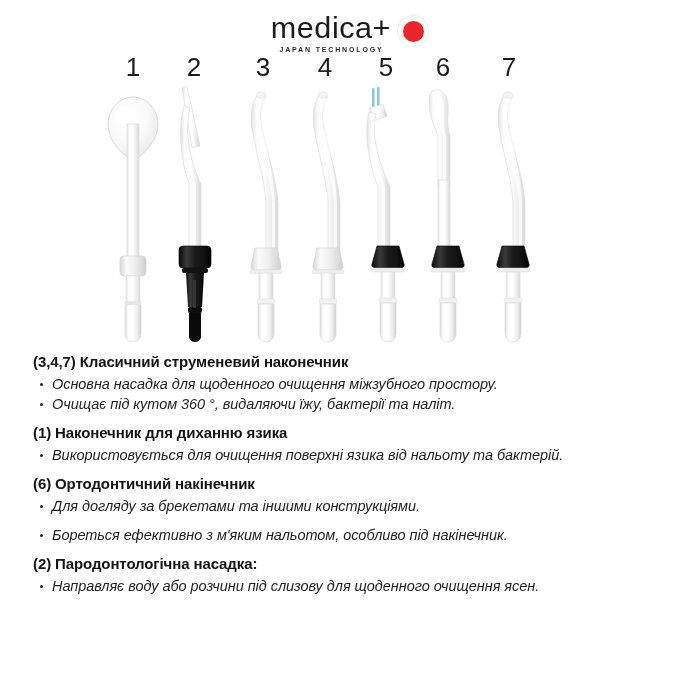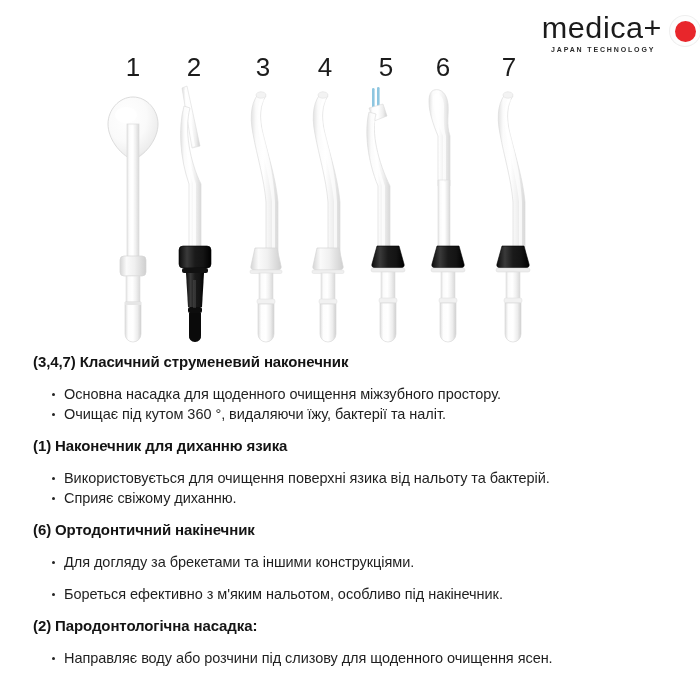--- a/index.html
+++ b/index.html
@@ -25,21 +25,21 @@
 
   
   .logo {
     position: absolute;
     top: 10px;
     left: 0;
     width: 700px;
     height: 46px;
     display: flex;
     align-items: center;
-    justify-content: flex-end;
+    justify-content: center;
   }
   .logo-lockup {
     display: flex;
     align-items: center;
     gap: 9px;
   }
   .logo-textblock {
     display: flex;
     flex-direction: column;
     align-items: center;
@@ -130,22 +130,23 @@
     font-size: 15px;
     font-weight: 700;
     color: #141414;
     line-height: 20px;
     letter-spacing: -0.1px;
     margin-bottom: 2px;
   }
   .sec-head .tag { margin-right: 4px; }
   .bullets {
     list-style: none;
-    margin: 12px;
+    margin: 0;
     padding: 0;
+    font-style: italic;
   }
   .bullets li {
     position: relative;
     padding-left: 19px;
     font-family: "Liberation Sans", "DejaVu Sans", sans-serif;
     font-size: 14.5px;
     font-weight: 400;
     color: #1f1f1f;
     line-height: 20px;
     letter-spacing: -0.05px;
@@ -362,21 +363,20 @@
         <li>Очищає під кутом 360 °, видаляючи їжу, бактерії та наліт.</li>
       </ul>
     </div>
 
     <div class="sec">
       <div class="sec-head">
         <span class="tag">(1)</span><span>Наконечник для диханню язика</span>
       </div>
       <ul class="bullets">
         <li>Використовується для очищення поверхні язика від нальоту та бактерій.</li>
-        <li>Сприяє свіжому диханню.</li>
       </ul>
     </div>
 
     <div class="sec">
       <div class="sec-head">
         <span class="tag">(6)</span><span>Ортодонтичний накінечник</span>
       </div>
       <ul class="bullets">
         <li>Для догляду за брекетами та іншими конструкціями.</li>
       </ul>

